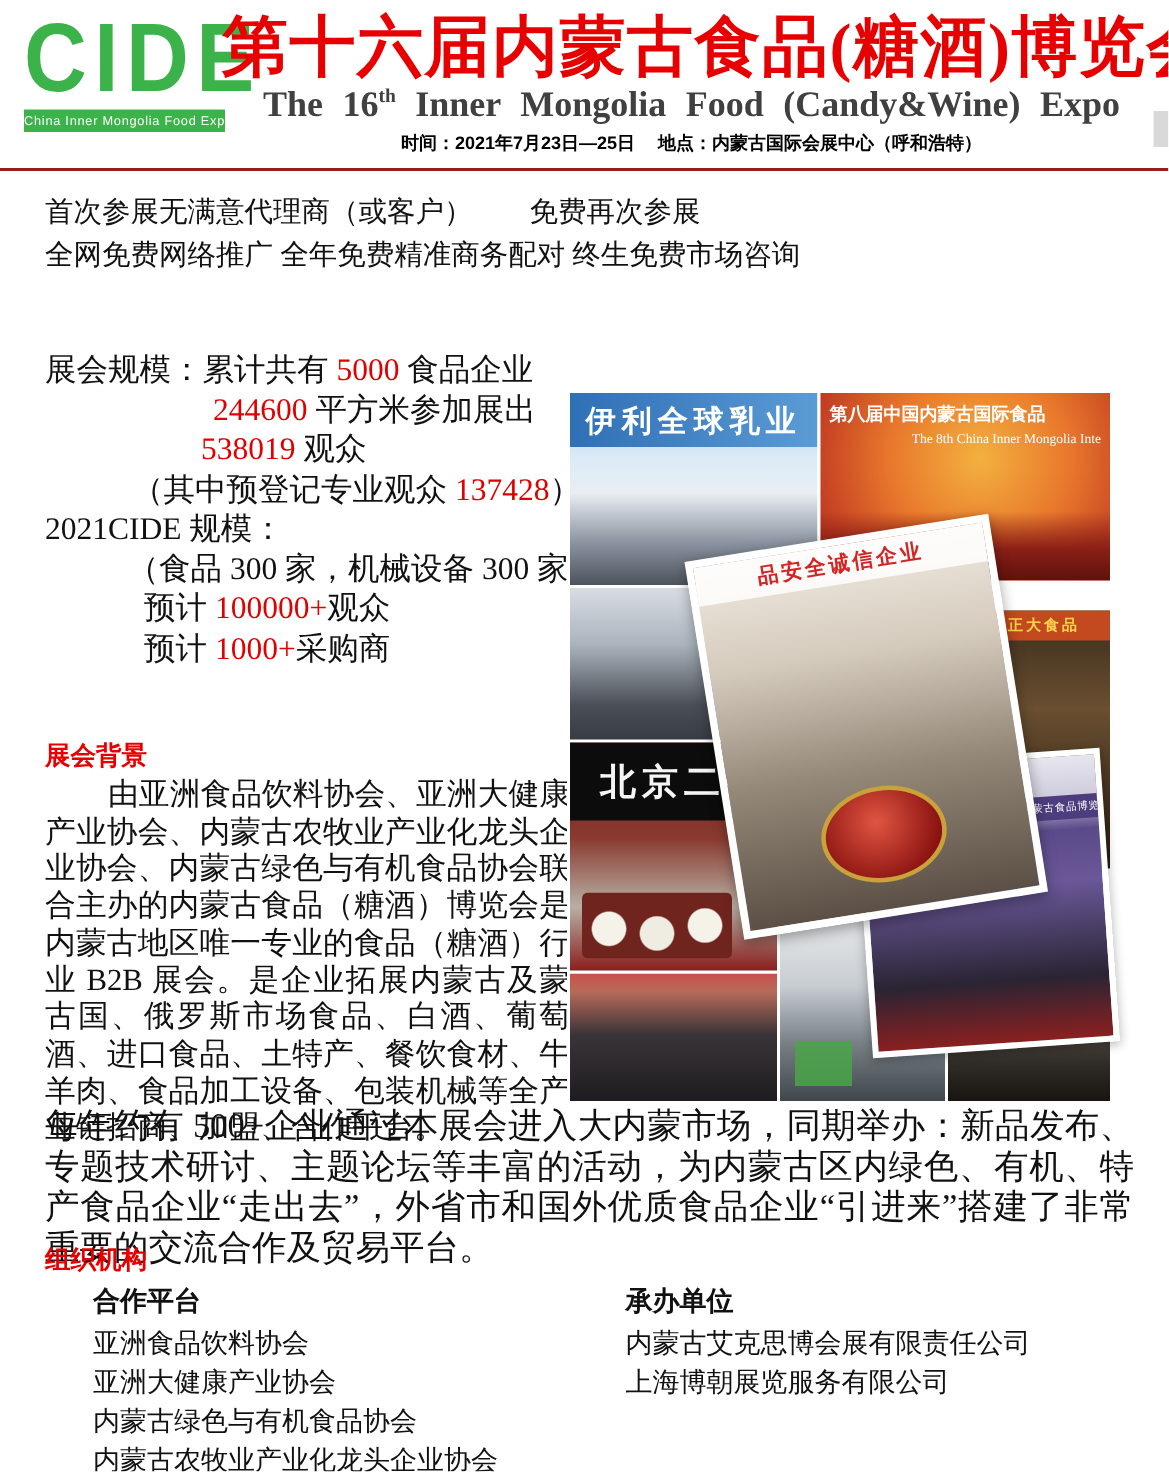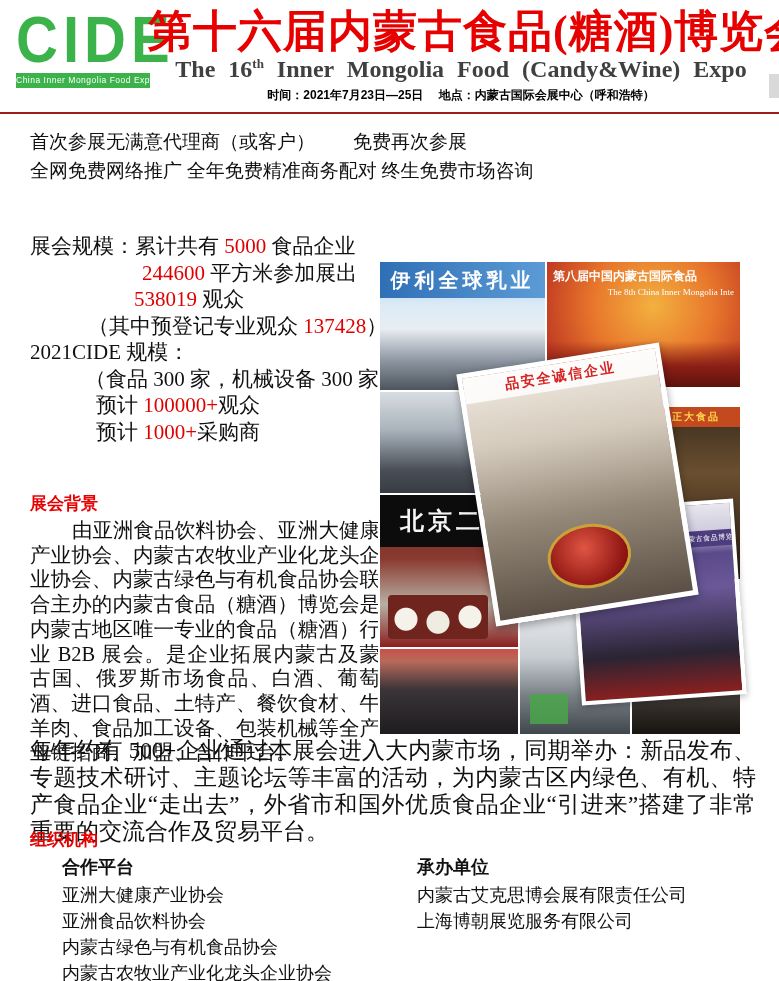--- a/index.html
+++ b/index.html
@@ -188,22 +188,22 @@
     <div class="photo p-bleft"></div>
     <div class="photo p-bmid">
       <div class="green"></div>
     </div>
     <div class="photo p-bright"></div>
   </div>
 
   <div class="sec-heading h-org">组织机构</div>
   <div class="org-col org-host">
     <div class="org-label">合作平台</div>
+    <div>亚洲食品饮料协会</div>
     <div>亚洲大健康产业协会</div>
-    <div>亚洲食品饮料协会</div>
     <div>内蒙古绿色与有机食品协会</div>
     <div>内蒙古农牧业产业化龙头企业协会</div>
   </div>
   <div class="org-col org-organizer">
     <div class="org-label">承办单位</div>
     <div>内蒙古艾克思博会展有限责任公司</div>
     <div>上海博朝展览服务有限公司</div>
   </div>
 
 </div>

